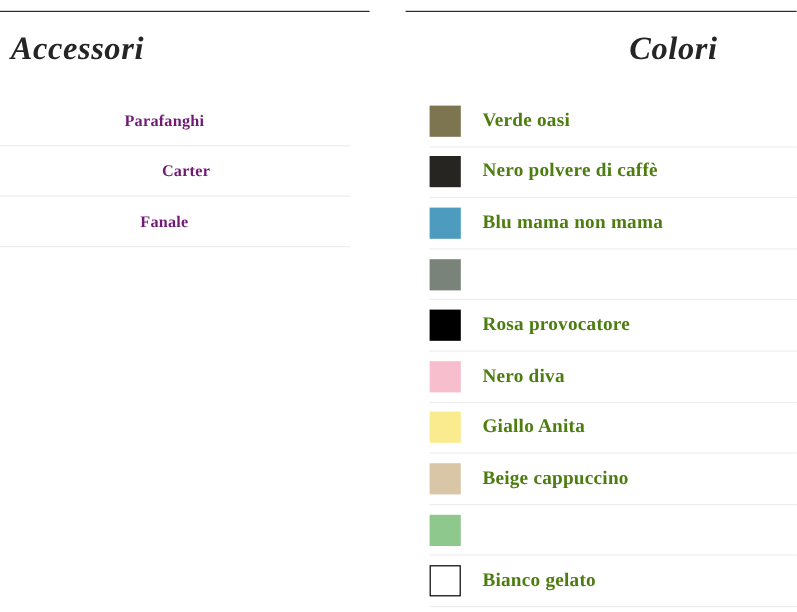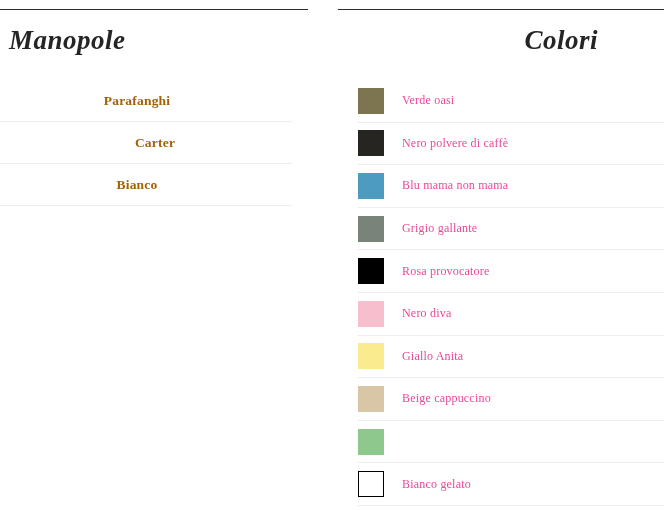--- a/index.html
+++ b/index.html
@@ -98,21 +98,21 @@
   .accessori-list {
     margin-top: 26px;
     width: 292px;
   }
   .accessori-item {
     height: 42px;
     line-height: 42px;
     text-align: center;
     font-size: 13.5px;
     font-weight: bold;
-    color: #a16207;
+    color: #701a75;
     border-bottom: 1px solid #ededed;
     letter-spacing: 0.2px;
     box-sizing: border-box;
     white-space: nowrap;
     overflow: hidden;
   }
   .accessori-item:nth-child(odd) {
     padding-right: 18px;
   }
   .accessori-item:nth-child(even) {
@@ -137,40 +137,40 @@
     height: 26px;
     flex: 0 0 26px;
     display: block;
     box-sizing: border-box;
   }
   .swatch.outlined {
     border: 1.4px solid #000000;
   }
   .colori-label {
     margin-left: 18px;
-    font-size: 12px;
-    font-weight: normal;
-    color: #ec4899;
+    font-size: 16px;
+    font-weight: bold;
+    color: #4d7c0f;
     letter-spacing: 0.2px;
     white-space: nowrap;
   }
 </style>
 </head>
 <body>
 
 <div class="page">
   <div class="columns">
 
     <div class="column column-left">
       <div class="top-rule"></div>
-      <h2 class="section-title">Manopole</h2>
+      <h2 class="section-title">Accessori</h2>
       <ul class="list accessori-list">
         <li class="accessori-item">Parafanghi</li>
         <li class="accessori-item">Carter</li>
-        <li class="accessori-item">Bianco</li>
+        <li class="accessori-item">Fanale</li>
       </ul>
     </div>
 
     <div class="column column-right">
       <div class="top-rule"></div>
       <h2 class="section-title">Colori</h2>
       <ul class="list colori-list">
         <li class="colori-item">
           <span class="swatch" style="background-color: rgb(125, 116, 80);"></span>
           <span class="colori-label">Verde oasi</span>
@@ -178,21 +178,20 @@
         <li class="colori-item">
           <span class="swatch" style="background-color: rgb(38, 37, 34);"></span>
           <span class="colori-label">Nero polvere di caffè</span>
         </li>
         <li class="colori-item">
           <span class="swatch" style="background-color: rgb(77, 156, 192);"></span>
           <span class="colori-label">Blu mama non mama</span>
         </li>
         <li class="colori-item">
           <span class="swatch" style="background-color: rgb(121, 131, 122);"></span>
-          <span class="colori-label">Grigio gallante</span>
         </li>
         <li class="colori-item">
           <span class="swatch" style="background-color: rgb(0, 0, 0);"></span>
           <span class="colori-label">Rosa provocatore</span>
         </li>
         <li class="colori-item">
           <span class="swatch" style="background-color: rgb(247, 190, 206);"></span>
           <span class="colori-label">Nero diva</span>
         </li>
         <li class="colori-item">

